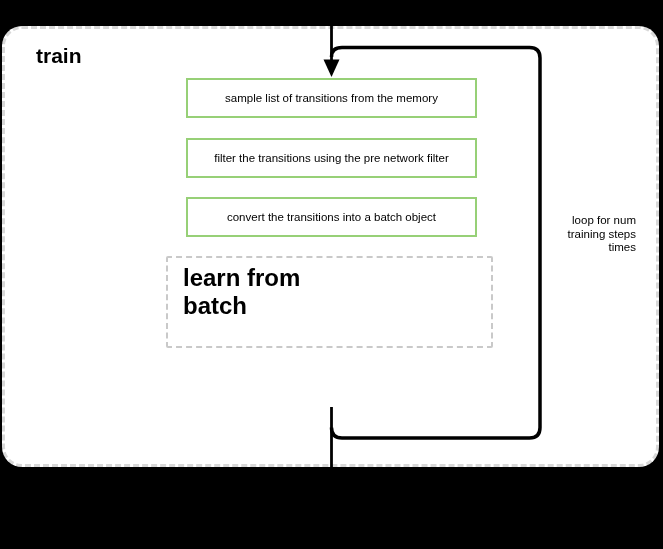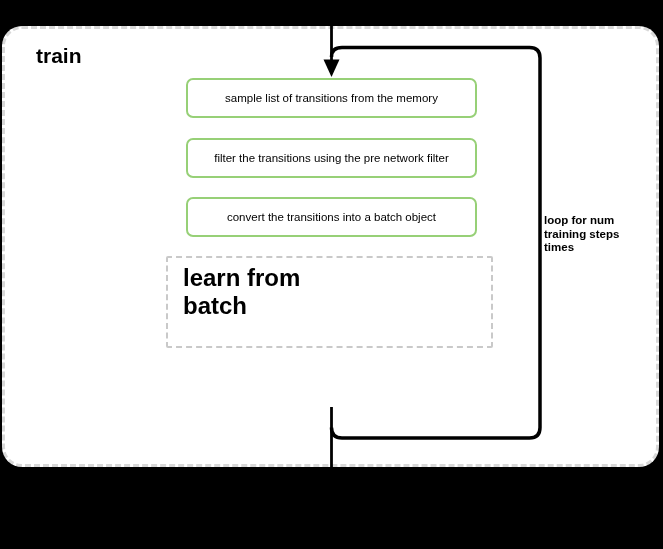--- a/index.html
+++ b/index.html
@@ -34,21 +34,21 @@
     font-weight: bold;
     letter-spacing: 0;
   }
   .step {
     position: absolute;
     left: 186px;
     width: 291px;
     height: 40px;
     background: #fff;
     border: 2px solid var(--c-step-border, #97d077);
-    border-radius: 7px;
+    border-radius: 0;
     box-sizing: border-box;
     display: flex;
     align-items: center;
     justify-content: center;
     text-align: center;
     font-size: 11.5px;
     line-height: 13px;
   }
   .step-1 { top: 78px; }
   .step-2 { top: 138px; }
@@ -72,23 +72,23 @@
     width: 140px;
     font-size: 24px;
     font-weight: bold;
     line-height: 28px;
   }
   .loop-annotation {
     position: absolute;
     left: 544px;
     top: 214px;
     width: 92px;
-    text-align: left;
+    text-align: right;
     font-size: 11.5px;
-    font-weight: bold;
+    font-weight: normal;
     line-height: 13.5px;
   }
   .wires {
     position: absolute;
     left: 0;
     top: 0;
     pointer-events: none;
   }
 </style>
 </head>

